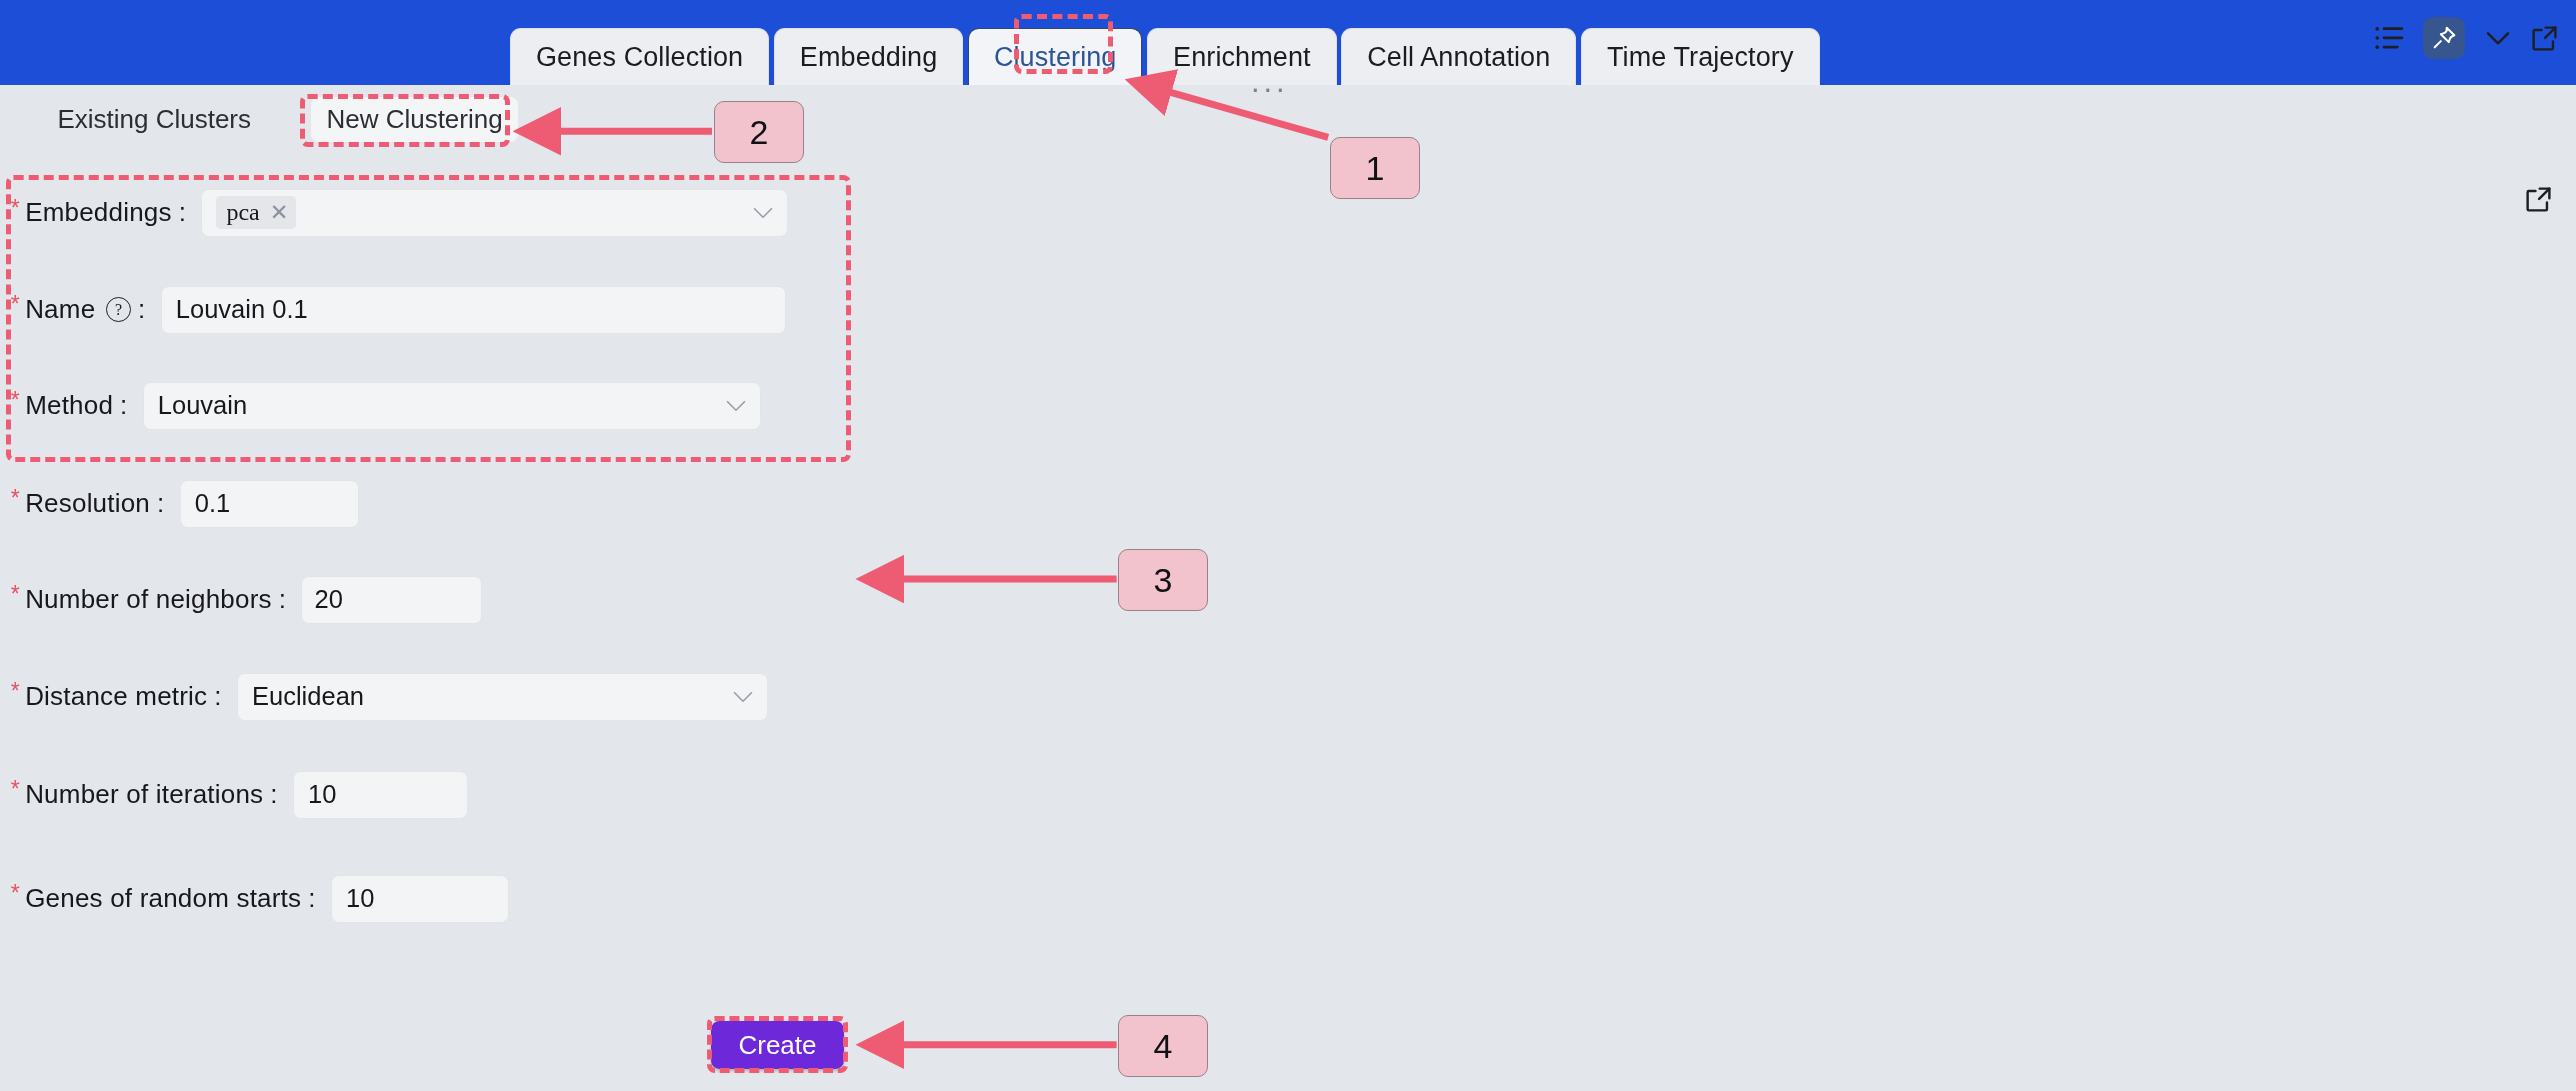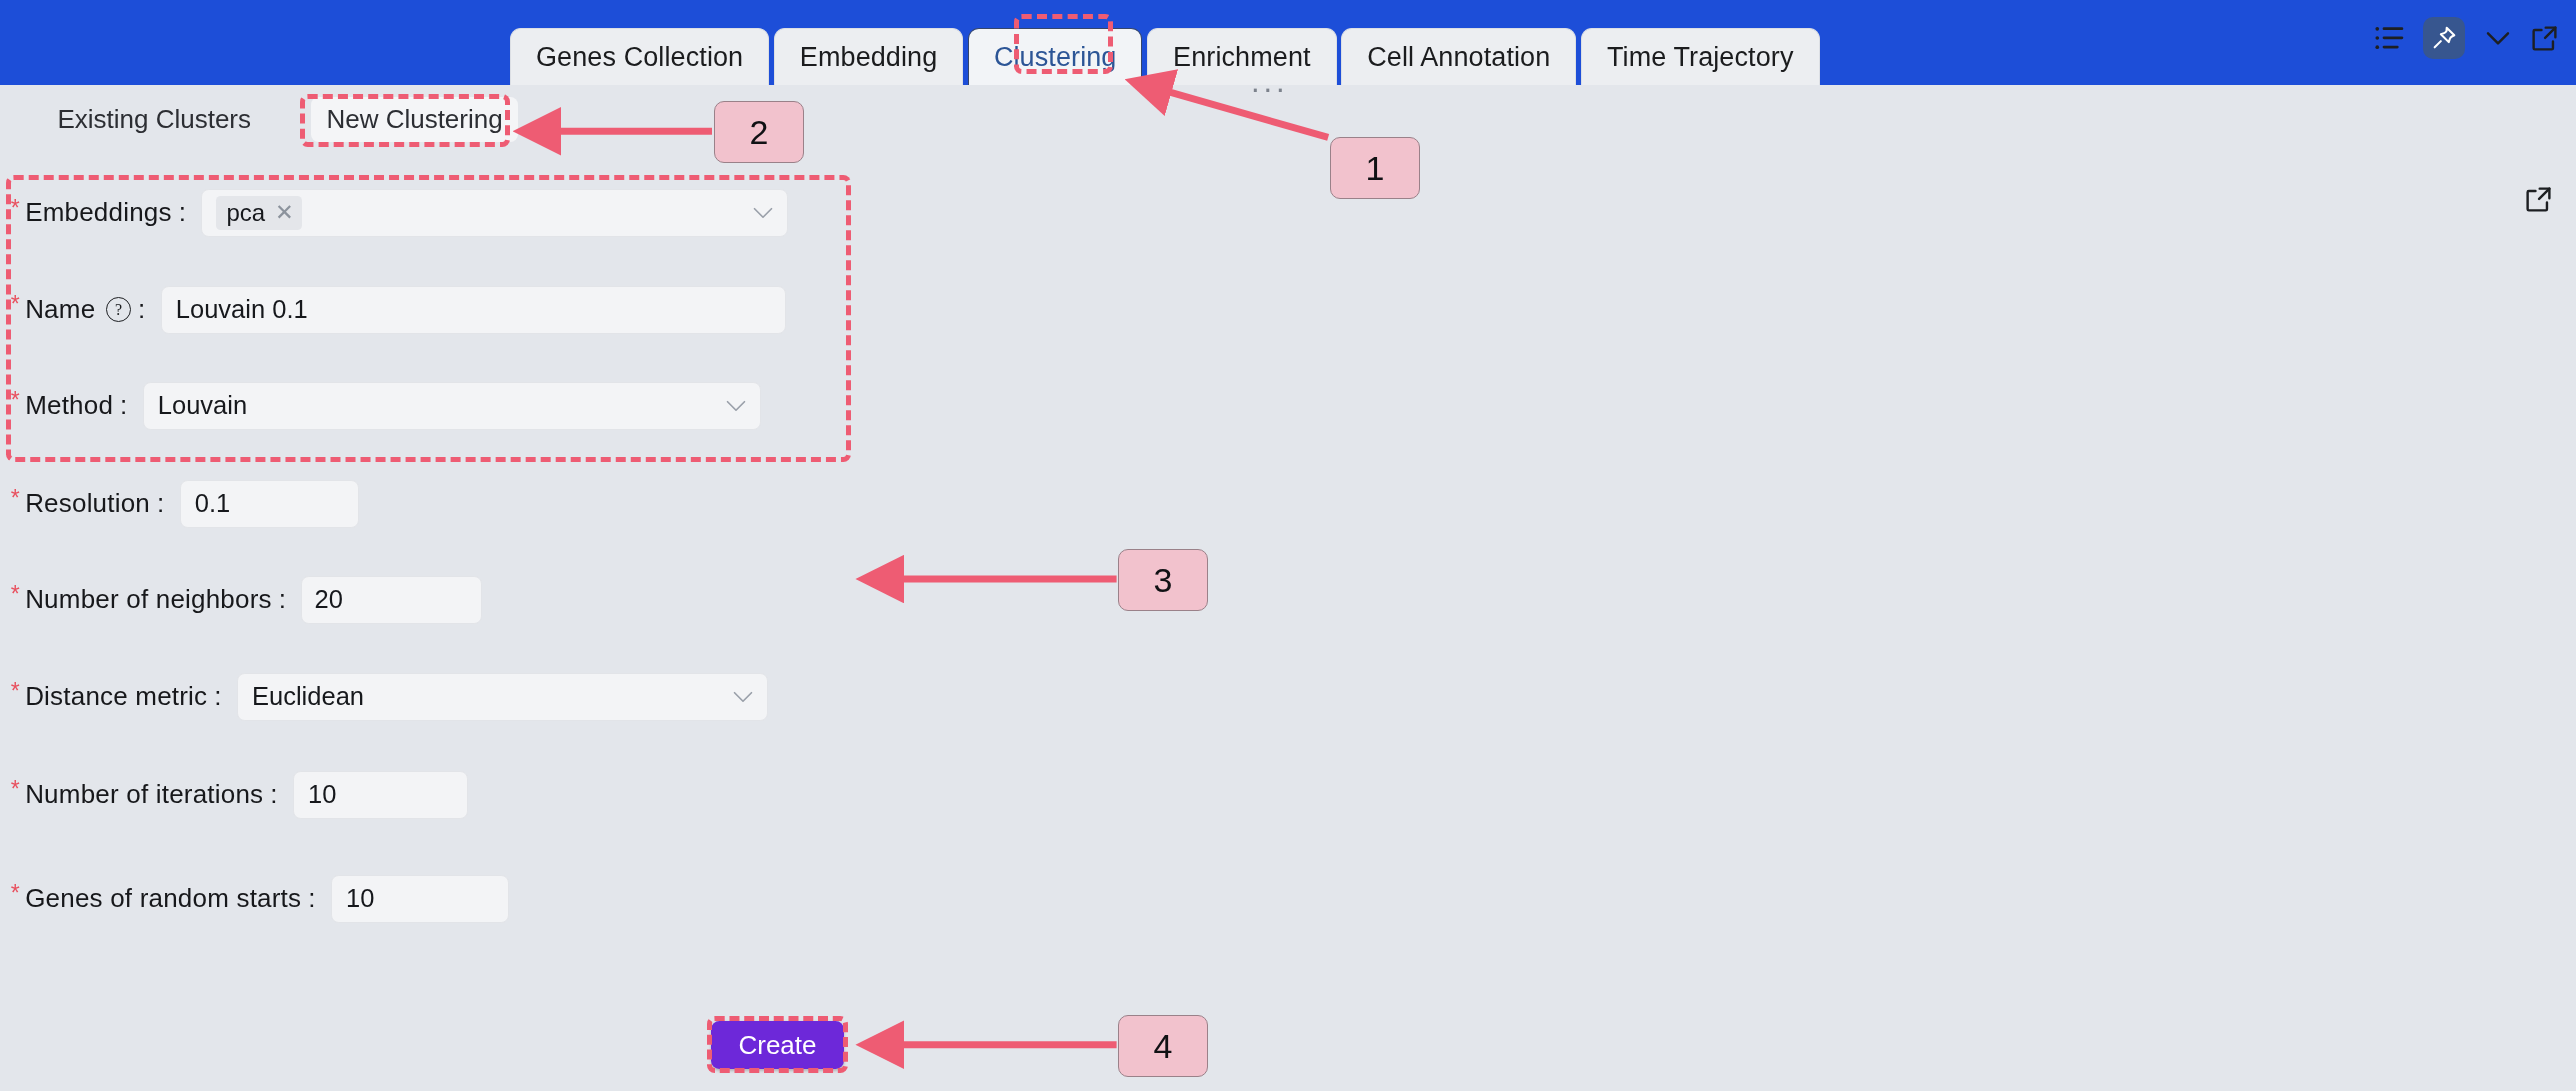--- a/index.html
+++ b/index.html
@@ -191,21 +191,21 @@
     margin-right: 6.2px;
   }
   .tagchip .tx {
     margin-left: 10px;
     color: #8c939d;
     font-size: 22.4px;
     cursor: pointer;
   }
 
   
-  #f-embeddings-box { width: 587px; }
+  #f-embeddings-box { width: 587px; font-family: Liberation Serif, serif; }
   #f-name-box      { width: 625px; }
   #f-method-box    { width: 618px; }
   #f-resolution-box{ width: 179px; }
   #f-neighbors-box { width: 181px; }
   #f-distance-box  { width: 531px; }
   #f-iterations-box{ width: 175px; }
   #f-starts-box    { width: 178px; }
 
   
   #createbtn {

